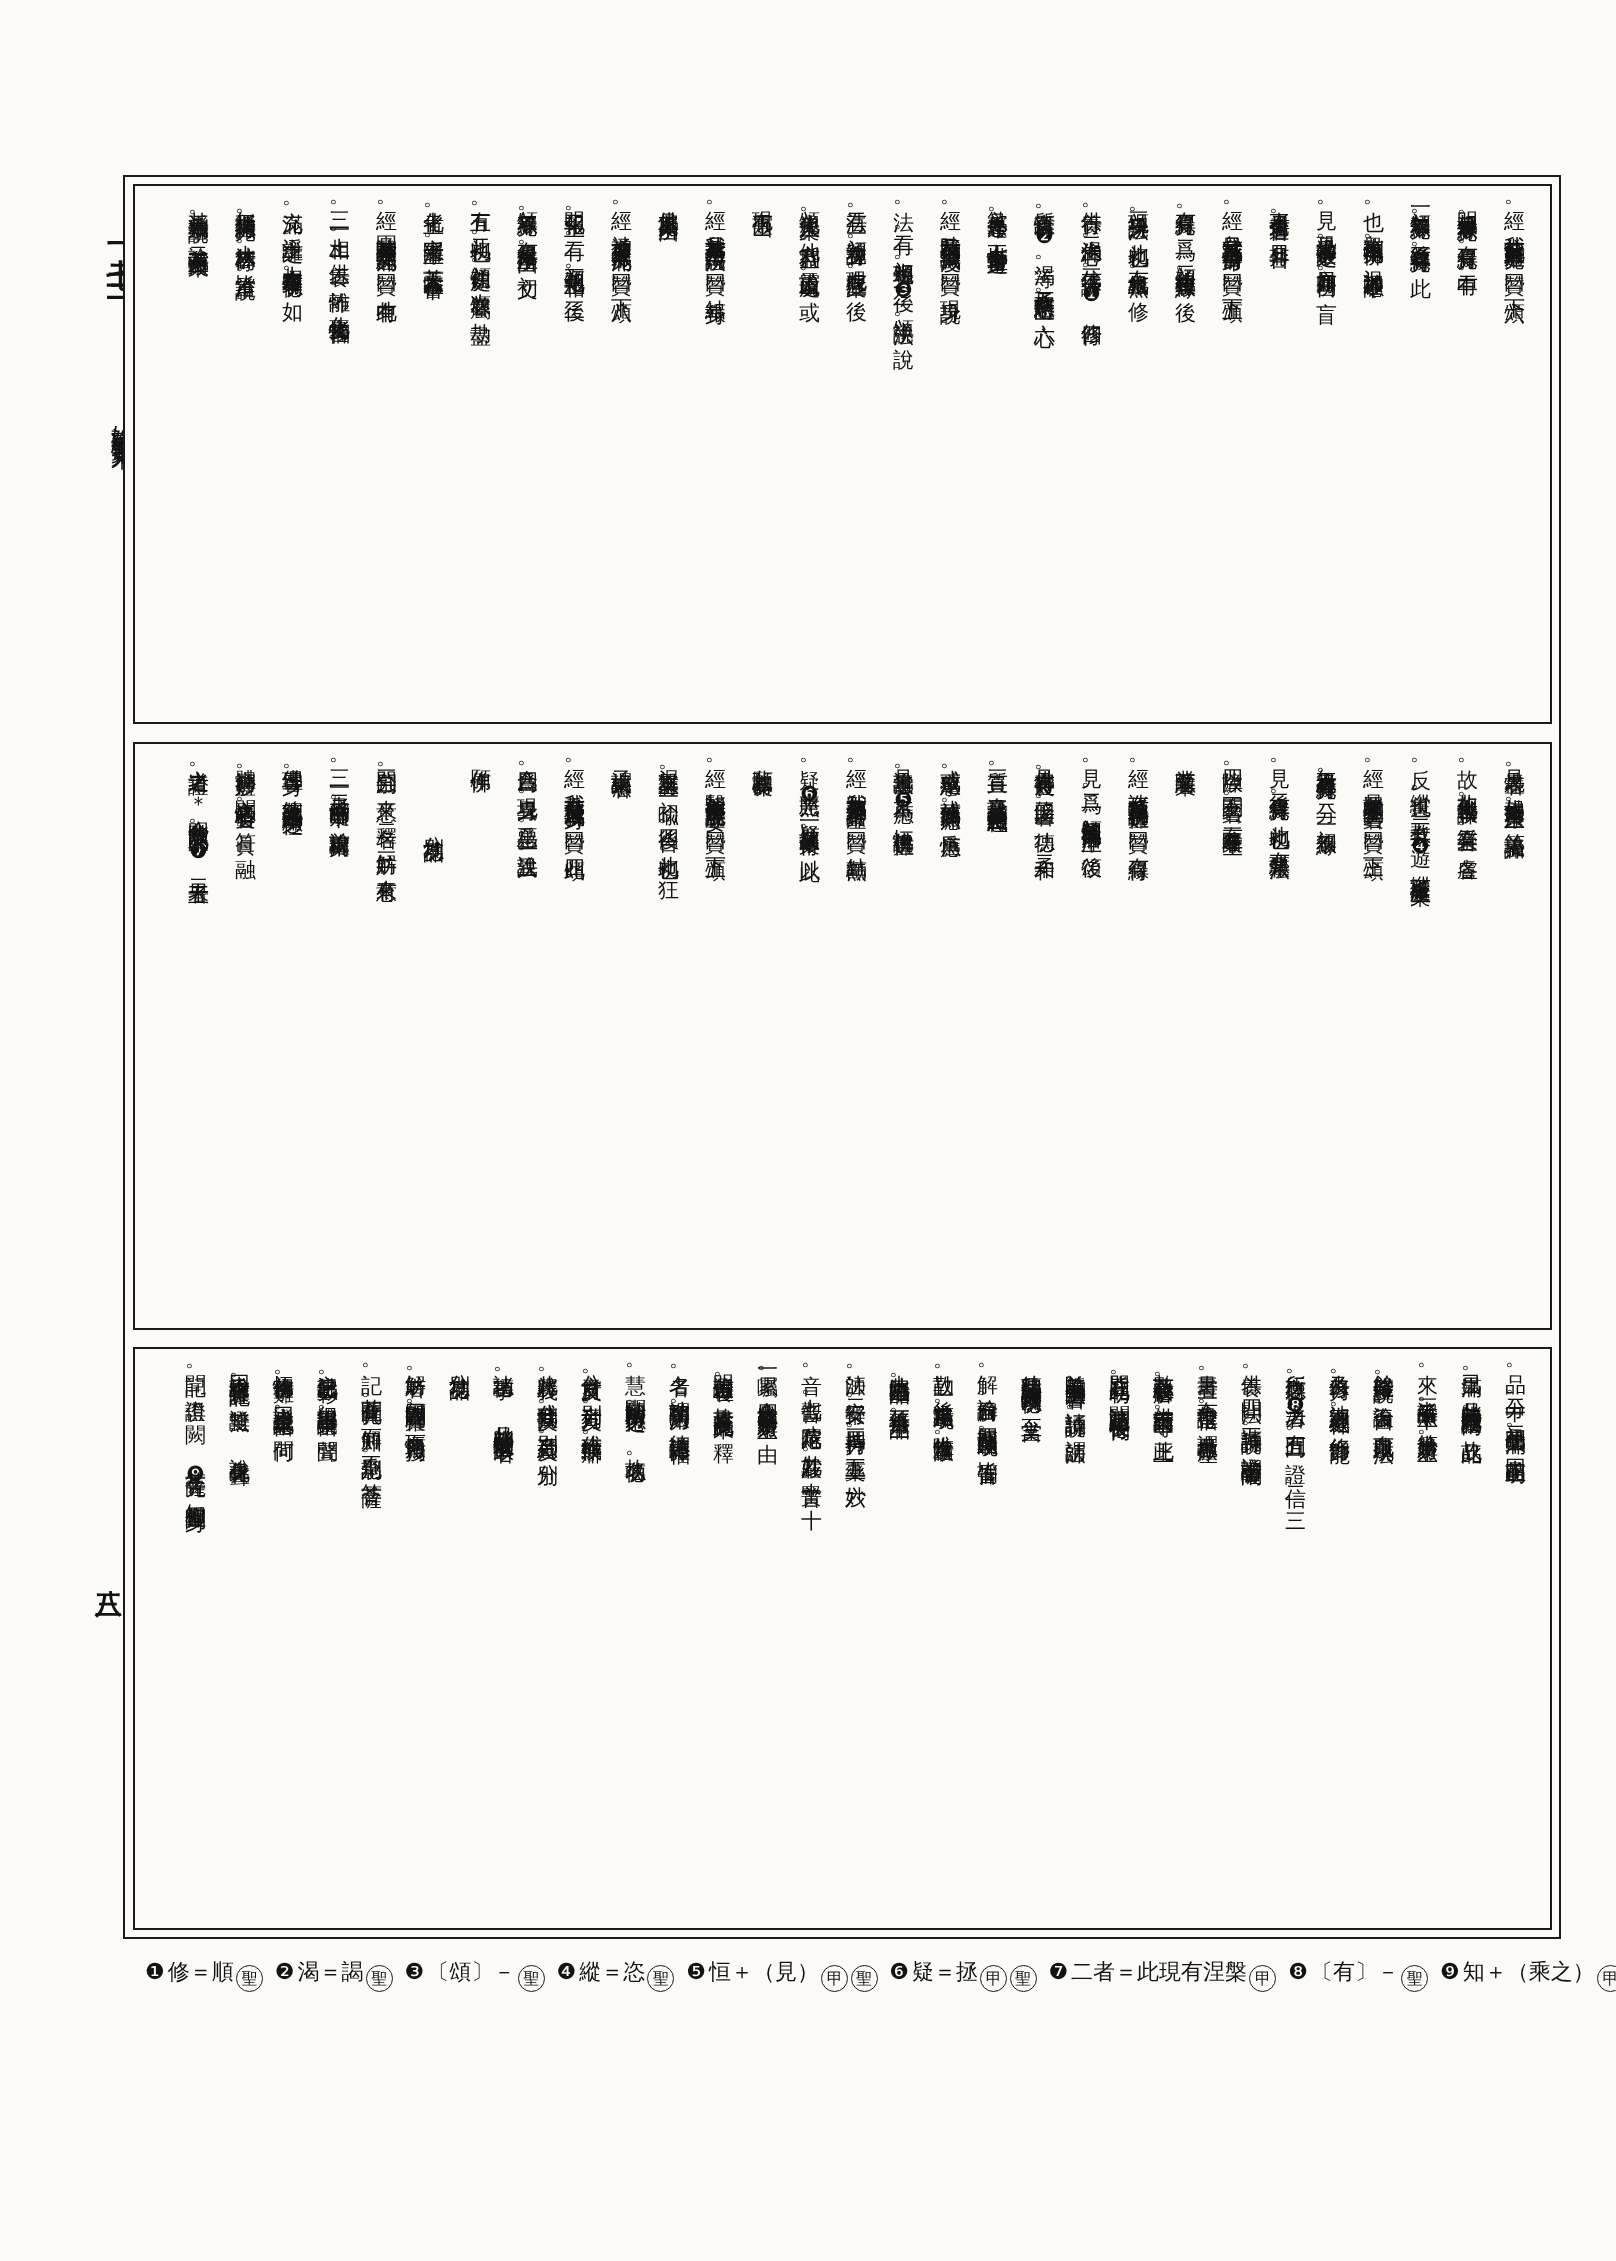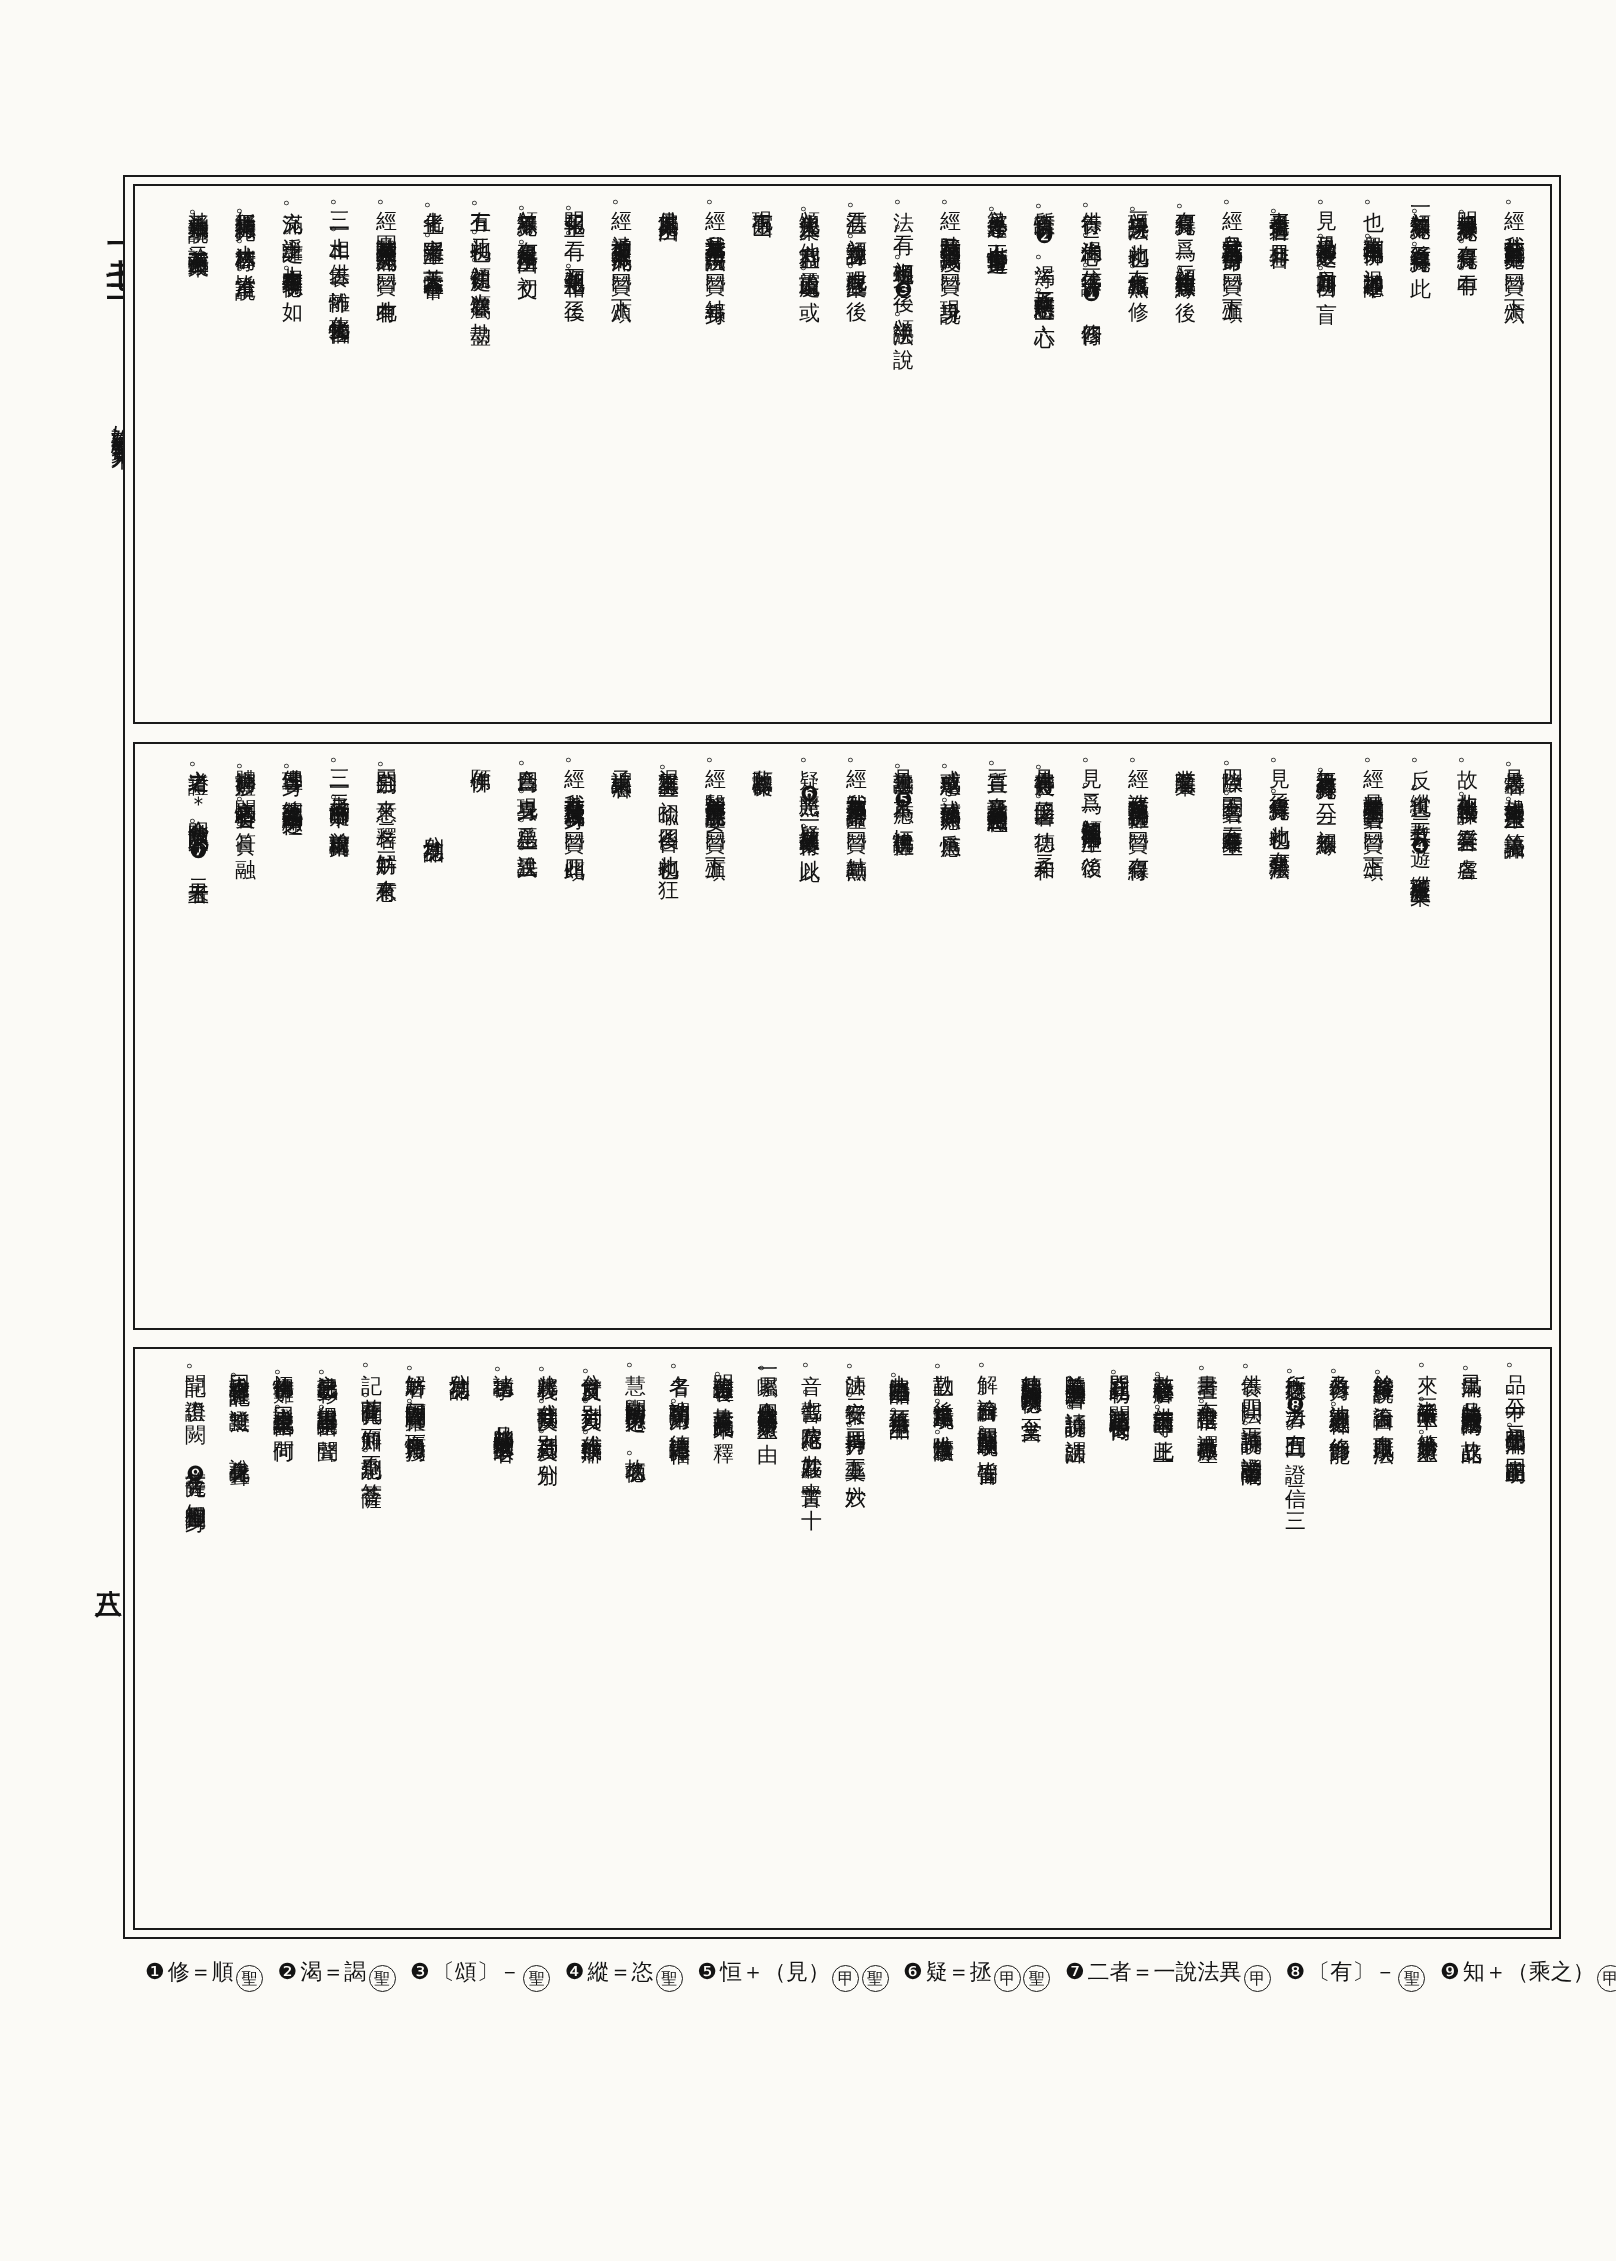--- a/index.html
+++ b/index.html
@@ -178,19 +178,19 @@
       </div>
   </div>
 
   <div class="apparatus">
       <span class="app-item"><span class="app-marker">❶</span><span>修＝順</span><span class="siglum">聖</span></span>
       <span class="app-item"><span class="app-marker">❷</span><span>渴＝謁</span><span class="siglum">聖</span></span>
       <span class="app-item"><span class="app-marker">❸</span><span>〔頌〕－</span><span class="siglum">聖</span></span>
       <span class="app-item"><span class="app-marker">❹</span><span>縱＝恣</span><span class="siglum">聖</span></span>
       <span class="app-item"><span class="app-marker">❺</span><span>恒＋（見）</span><span class="siglum">甲</span><span class="siglum">聖</span></span>
       <span class="app-item"><span class="app-marker">❻</span><span>疑＝拯</span><span class="siglum">甲</span><span class="siglum">聖</span></span>
-      <span class="app-item"><span class="app-marker">❼</span><span>二者＝一說法異</span><span class="siglum">甲</span></span>
+      <span class="app-item"><span class="app-marker">❼</span><span>二者＝此現有涅槃</span><span class="siglum">甲</span></span>
       <span class="app-item"><span class="app-marker">❽</span><span>〔有〕－</span><span class="siglum">聖</span></span>
       <span class="app-item"><span class="app-marker">❾</span><span>知＋（乘之）</span><span class="siglum">甲</span></span>
     </div>
 
 </div>
 
 
 </body></html>

